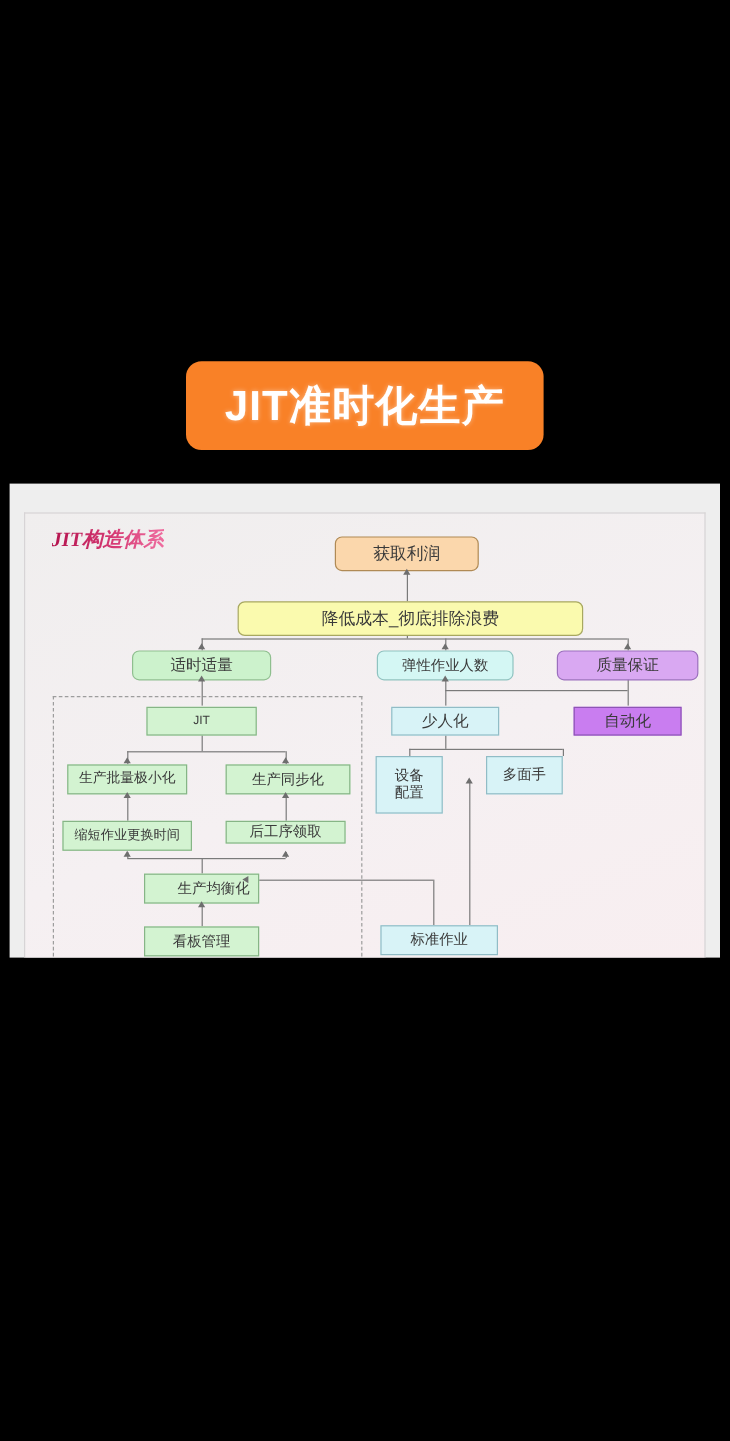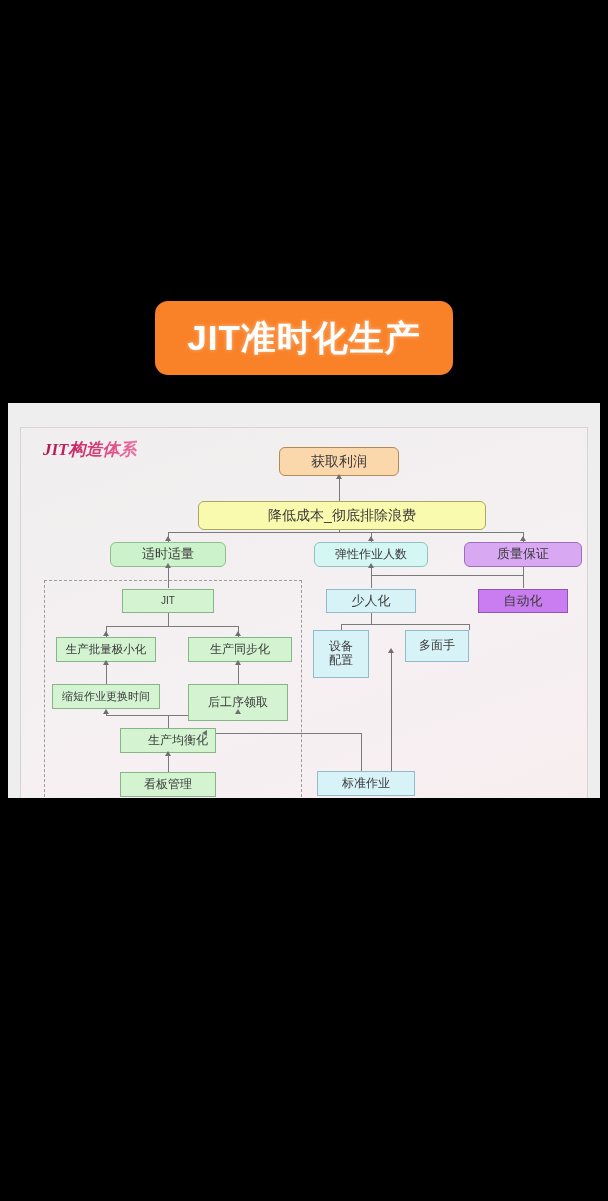--- a/index.html
+++ b/index.html
@@ -199,21 +199,21 @@
     </div>
 
     <div class="node c-green2" style="left:167px; top:209px; width:104px; height:25px; font-size:12px;">
       <span>生产同步化</span>
     </div>
 
     <div class="node c-green2" style="left:31px; top:256px; width:108px; height:25px; font-size:11px;">
       <span>缩短作业更换时间</span>
     </div>
 
-    <div class="node c-green2" style="left:167px; top:256px; width:100px; height:37px; font-size:12px;">
+    <div class="node c-green2" style="left:167px; top:256px; width:100px; height:19px; font-size:12px;">
       <span>后工序领取</span>
     </div>
 
     <div class="node c-green2" style="left:99px; top:300px; width:96px; height:25px; font-size:12px;padding-left:20px;">
       <span>生产均衡化</span>
     </div>
 
     <div class="node c-green2" style="left:99px; top:344px; width:96px; height:25px; font-size:12px;">
       <span>看板管理</span>
     </div>

